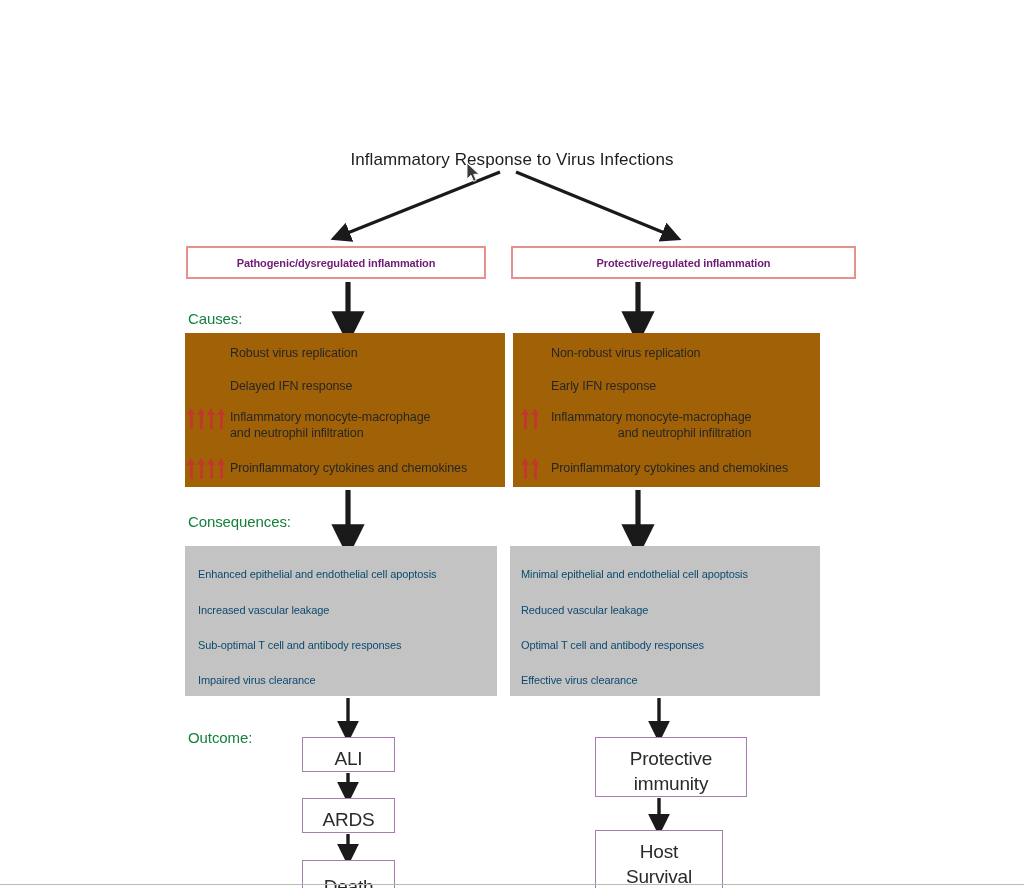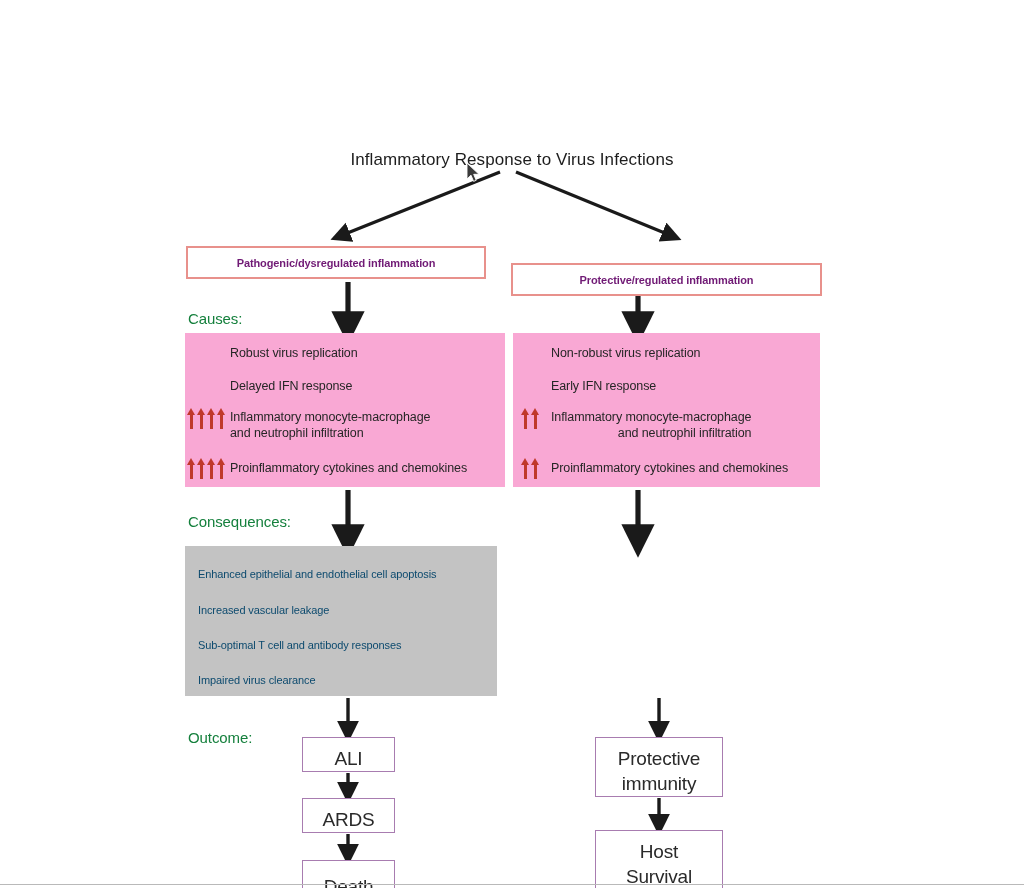--- a/index.html
+++ b/index.html
@@ -81,39 +81,39 @@
     justify-content: center;
   }
   .cat-box span {
     color: #701a75;
     font-size: 11px;
     font-weight: bold;
     letter-spacing: -0.1px;
     white-space: nowrap;
   }
   #cat-left  { left: 186px; top: 114px; width: 300px; height: 33px; }
-  #cat-right { left: 511px; top: 114px; width: 311px; height: 33px; margin-top: 17px; }
+  #cat-right { left: 511px; top: 114px; width: 345px; height: 33px; }
 
   
   .row-label {
     position: absolute;
     color: #15803d;
     font-size: 15px;
     font-weight: normal;
     letter-spacing: -0.1px;
     white-space: nowrap;
   }
   #label-causes       { left: 188px; top: 178px; }
   #label-consequences { left: 188px; top: 381px; }
   #label-outcome      { left: 188px; top: 597px; }
 
   
   .green-panel {
     position: absolute;
-    background: #f9a8d4;
+    background: #a16207;
     box-sizing: border-box;
   }
   #green-left  { left: 185px; top: 201px; width: 320px; height: 154px; }
   #green-right { left: 513px; top: 201px; width: 307px; height: 154px; text-align: right; }
 
   .cause-item {
     position: absolute;
     font-size: 12.5px;
     color: #262626;
     line-height: 16px;
@@ -181,21 +181,21 @@
   }
   .outcome-box span {
     font-size: 19px;
     color: #2a2a2a;
     line-height: 25px;
     letter-spacing: -0.2px;
   }
   #out-ali    { left: 302px; top: 605px; width: 93px; height: 35px; }
   #out-ards   { left: 302px; top: 666px; width: 93px; height: 35px; }
   #out-death  { left: 302px; top: 728px; width: 93px; height: 40px; }
-  #out-immun  { left: 595px; top: 605px; width: 128px; height: 60px; }
+  #out-immun  { left: 595px; top: 605px; width: 152px; height: 60px; }
   #out-host   { left: 595px; top: 698px; width: 128px; height: 60px; }
 
   
   #bottom-rule {
     position: absolute;
     left: 0;
     top: 752px;
     width: 1024px;
     height: 1px;
     background: #b9b9b9;
@@ -296,20 +296,26 @@
       <div class="cause-item" style="left:38px; top:127px;">Proinflammatory cytokines and chemokines</div>
     </div>
 
     <div class="gray-panel" id="gray-left">
       <div class="conseq-item" style="left:13px; top:22px;">Enhanced epithelial and endothelial cell apoptosis</div>
       <div class="conseq-item" style="left:13px; top:58px;">Increased vascular leakage</div>
       <div class="conseq-item" style="left:13px; top:93px;">Sub-optimal T cell and antibody responses</div>
       <div class="conseq-item" style="left:13px; top:128px;">Impaired virus clearance</div>
     </div>
 
+    <div class="gray-panel" id="gray-right">
+      <div class="conseq-item" style="left:11px; top:22px;">Minimal epithelial and endothelial cell apoptosis</div>
+      <div class="conseq-item" style="left:11px; top:58px;">Reduced vascular leakage</div>
+      <div class="conseq-item" style="left:11px; top:93px;">Optimal T cell and antibody responses</div>
+      <div class="conseq-item" style="left:11px; top:128px;">Effective virus clearance</div>
+    </div>
 
     <div class="outcome-box" id="out-ali">
       <span>ALI</span>
     </div>
     <div class="outcome-box" id="out-ards">
       <span>ARDS</span>
     </div>
     <div class="outcome-box" id="out-death">
       <span>Death</span>
     </div>

